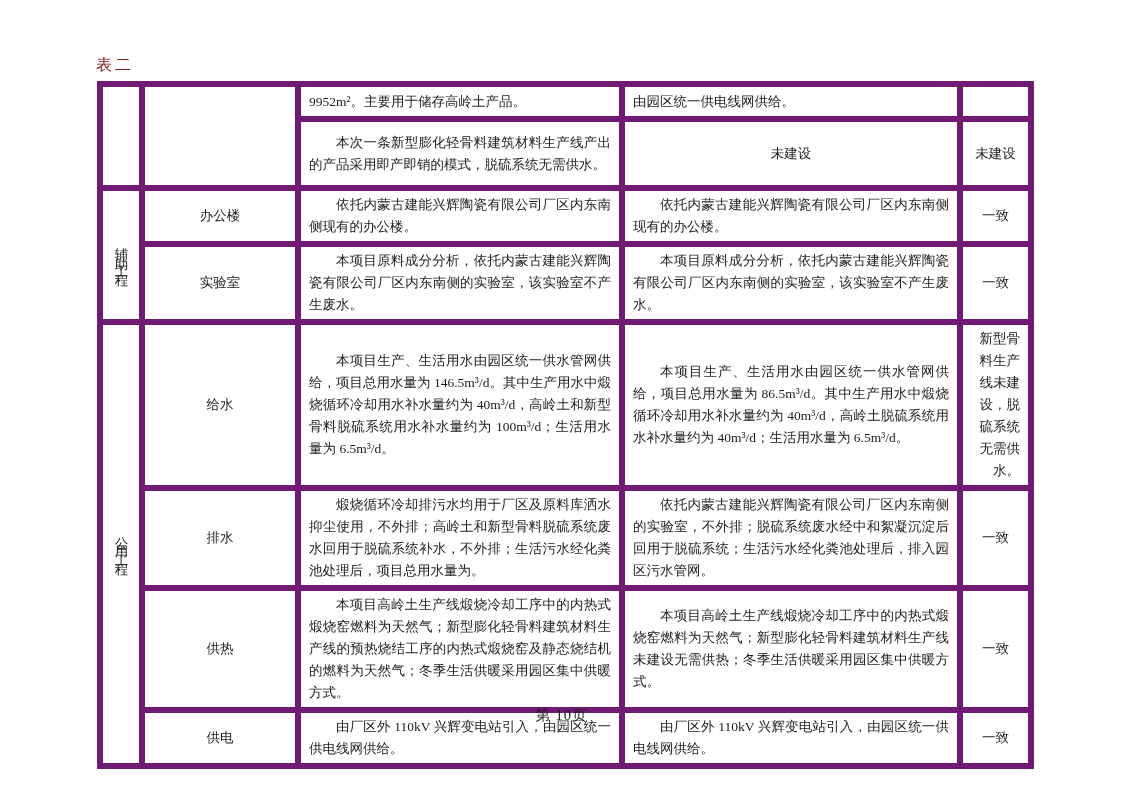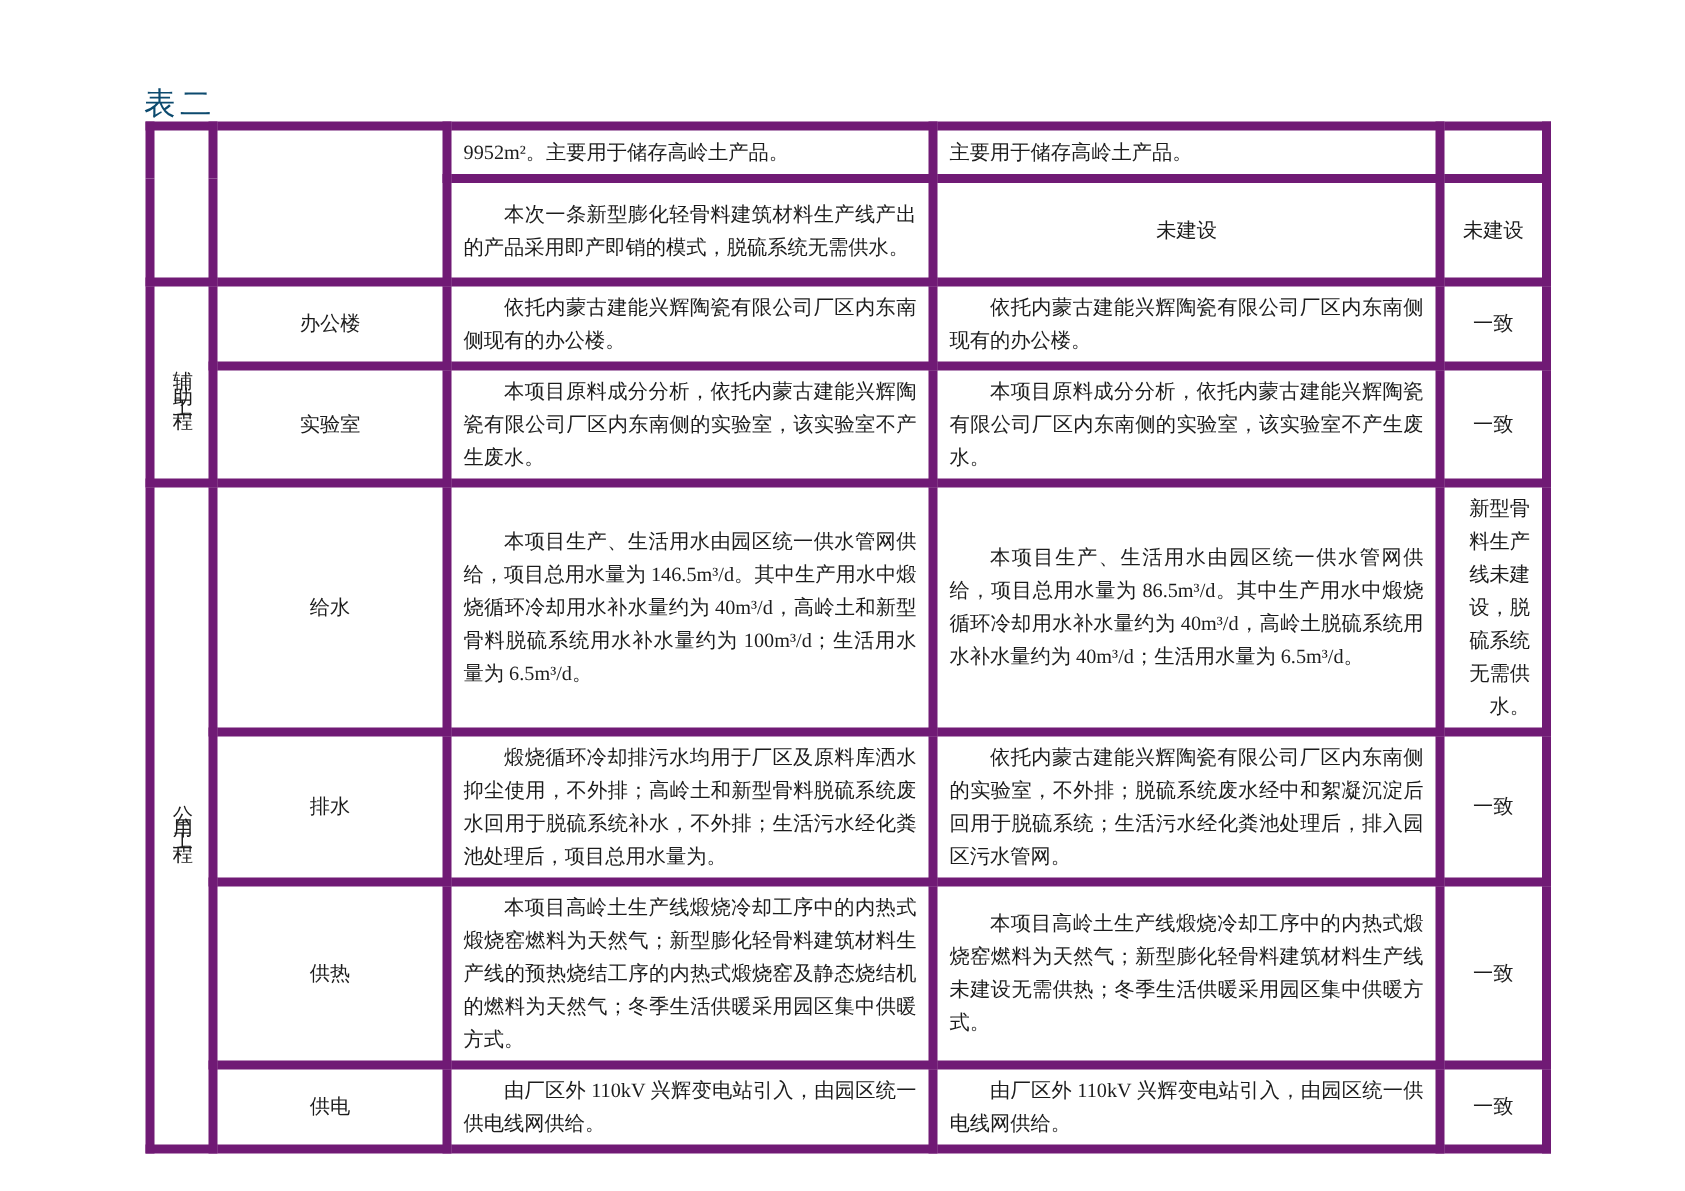--- a/index.html
+++ b/index.html
@@ -7,21 +7,21 @@
   body {
     width:1123px; height:794px;
     font-family:"Liberation Serif","DejaVu Serif",serif;
     color:#1c1c1c;
     position:relative;
   }
   .page { position:relative; width:1123px; height:794px; background:#ffffff; }
 
   .caption {
     position:absolute; left:96px; top:55px;
-    font-size:21px; letter-spacing:3px; color:#0c4a6e;
+    font-size:16px; letter-spacing:3px; color:#7f1d1d;
   }
 
   table.doc-table {
     position:absolute; left:97px; top:81px;
     width:931px;
     border-collapse:collapse; table-layout:fixed;
   }
   table.doc-table td {
     border:6px solid #701a75;
     font-size:13.5px;
@@ -61,21 +61,21 @@
       <col style="width:156px">
       <col style="width:324px">
       <col style="width:338px">
       <col style="width:71px">
     </colgroup>
     <tbody>
       <tr style="height:35px">
         <td rowspan="2" class="c-center"></td>
         <td rowspan="2" class="c-center"></td>
         <td class="c-text">9952m²。主要用于储存高岭土产品。</td>
-        <td class="c-text">主要用于储存高岭土产品。</td>
+        <td class="c-text">由园区统一供电线网供给。</td>
         <td class="c-center"></td>
       </tr>
       <tr style="height:69px">
         <td class="c-text indent">本次一条新型膨化轻骨料建筑材料生产线产出的产品采用即产即销的模式，脱硫系统无需供水。</td>
         <td class="c-center">未建设</td>
         <td class="c-center">未建设</td>
       </tr>
 
       <tr style="height:53px">
         <td rowspan="2" class="c-vertical">辅助工程</td>
@@ -112,14 +112,15 @@
       </tr>
       <tr style="height:45px">
         <td class="c-center">供电</td>
         <td class="c-text indent">由厂区外 110kV 兴辉变电站引入，由园区统一供电线网供给。</td>
         <td class="c-text indent">由厂区外 110kV 兴辉变电站引入，由园区统一供电线网供给。</td>
         <td class="c-center">一致</td>
       </tr>
     </tbody>
   </table>
 
+  <div class="footer">第 10页</div>
 
 </div>
 
 </body></html>

